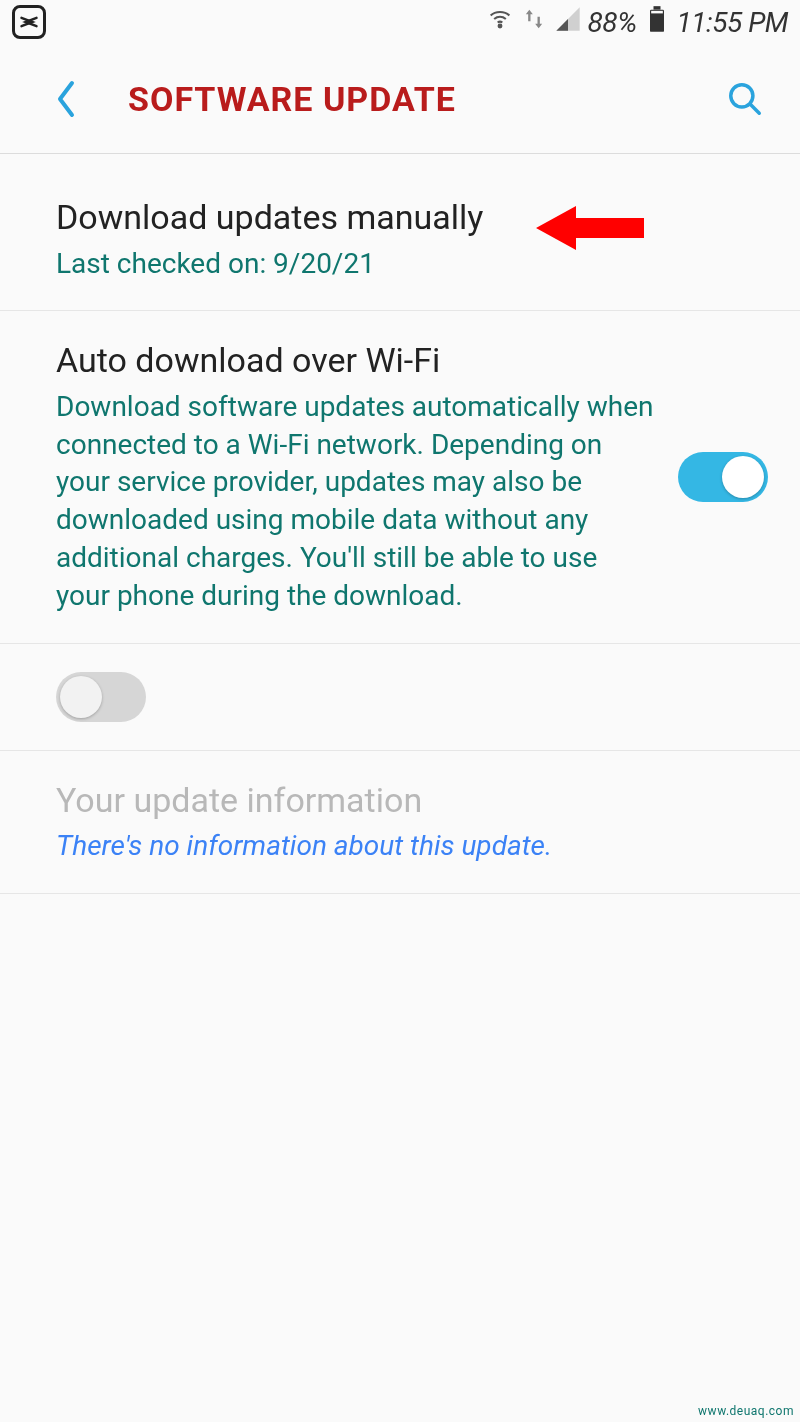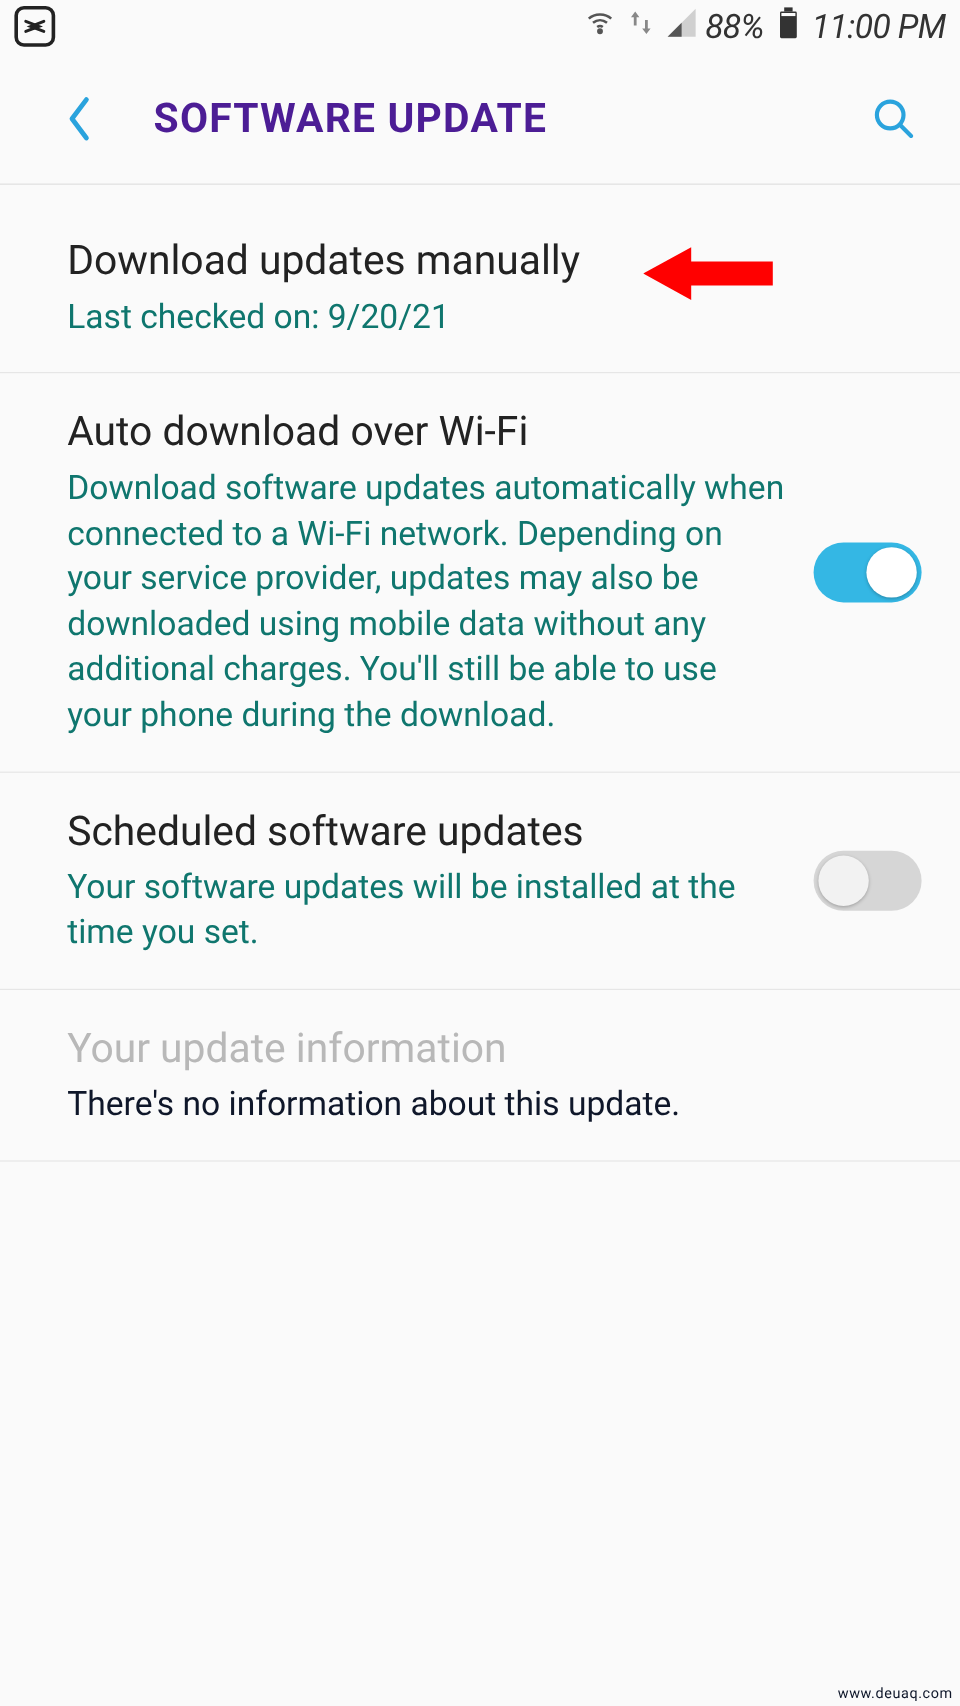--- a/index.html
+++ b/index.html
@@ -43,21 +43,21 @@
     .back-btn {
       width: 44px; height: 44px;
       display: flex; align-items: center; justify-content: center;
       cursor: pointer;
     }
     .back-btn svg { width: 26px; height: 40px; }
     .app-title {
       font-size: 34px;
       font-weight: 700;
       letter-spacing: 1px;
-      color: #4c1d95;
+      color: #b91c1c;
       margin-left: 40px;
       flex: 1;
     }
     .search-btn {
       width: 50px; height: 50px;
       display: flex; align-items: center; justify-content: center;
       cursor: pointer;
     }
     .search-btn svg { width: 38px; height: 38px; }
     .content { background: #fafafa; }
@@ -74,21 +74,21 @@
       font-weight: 400;
       line-height: 1.25;
       margin-bottom: 6px;
     }
     .row-sub {
       font-size: 28px;
       color: #0f766e;
       line-height: 1.35;
     }
     .row.disabled .row-title { color: #b8b8b8; }
-    .row.disabled .row-sub { color: #0f172a; }
+    .row.disabled .row-sub { color: #3b82f6; font-style: italic; }
     .toggle {
       width: 90px; height: 50px;
       border-radius: 25px;
       position: relative;
       flex-shrink: 0;
     }
     .toggle .knob {
       width: 42px; height: 42px;
       border-radius: 50%;
       background: #fff;
@@ -99,21 +99,21 @@
     .toggle.on .knob { right: 4px; }
     .toggle.off { background: #d6d6d6; }
     .toggle.off .knob { left: 4px; background: #f2f2f2; }
     .arrow {
       position: absolute;
       left: 536px; top: 198px;
       pointer-events: none;
     }
     .watermark {
       position: absolute; right: 6px; bottom: 4px;
-      font-size: 12px; color: #0f172a; letter-spacing: 0.5px;
+      font-size: 12px; color: #0f766e; letter-spacing: 0.5px;
     }
   </style>
 </head>
 <body>
 
 <div class="status-bar">
   <div class="status-left">
     <span class="capcut-icon">
       <svg viewBox="0 0 24 24" fill="none" stroke="#222" stroke-width="3" stroke-linecap="round">
         <path d="M3 7 L16 12 L3 17"></path>
@@ -143,21 +143,21 @@
       </svg>
     </span>
     <span class="battery-pct">88%</span>
     <span>
       <svg viewBox="0 0 24 24">
         <rect x="6" y="4" width="12" height="19" fill="#333" rx="1"></rect>
         <rect x="9" y="1" width="6" height="3" fill="#333"></rect>
         <rect x="7" y="5" width="10" height="2.2" fill="#fafafa"></rect>
       </svg>
     </span>
-    <span class="clock">11:00 PM</span>
+    <span class="clock">11:55 PM</span>
   </div>
 </div>
 
 <div class="app-bar">
   <div class="back-btn">
     <svg viewBox="0 0 24 40">
       <path d="M18 4 L6 20 L18 36" fill="none" stroke="#2aa3dd" stroke-width="4" stroke-linecap="round" stroke-linejoin="round"></path>
     </svg>
   </div>
   <div class="app-title">SOFTWARE UPDATE</div>
@@ -182,24 +182,20 @@
     <div class="row-body">
       <div class="row-title">Auto download over Wi-Fi</div>
       <div class="row-sub">Download software updates automatically when connected to a Wi-Fi network. Depending on your service provider, updates may also be downloaded using mobile data without any additional charges. You'll still be able to use your phone during the download.</div>
     </div>
     <div class="toggle on">
       <div class="knob"></div>
     </div>
   </div>
 
   <div class="row">
-    <div class="row-body">
-      <div class="row-title">Scheduled software updates</div>
-      <div class="row-sub">Your software updates will be installed at the time you set.</div>
-    </div>
     <div class="toggle off">
       <div class="knob"></div>
     </div>
   </div>
 
   <div class="row disabled">
     <div class="row-body">
       <div class="row-title">Your update information</div>
       <div class="row-sub">There's no information about this update.</div>
     </div>

